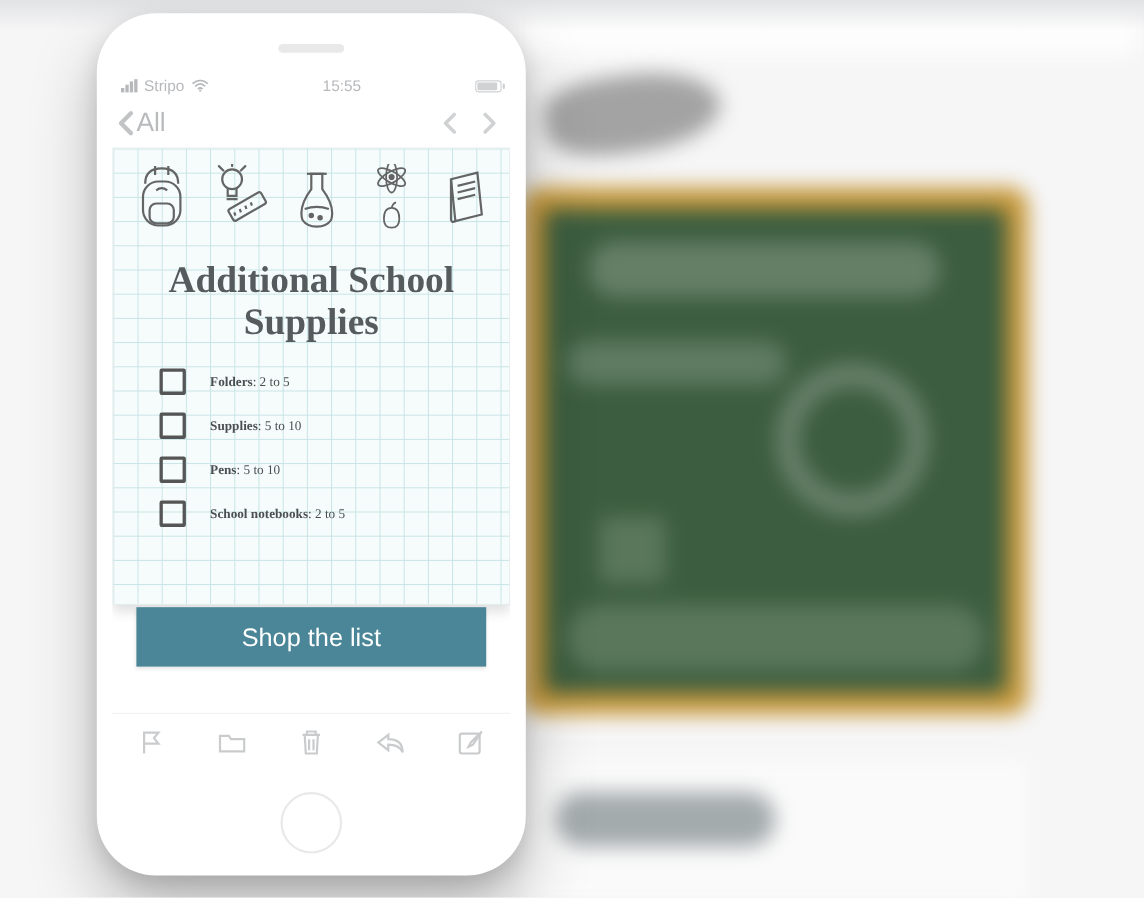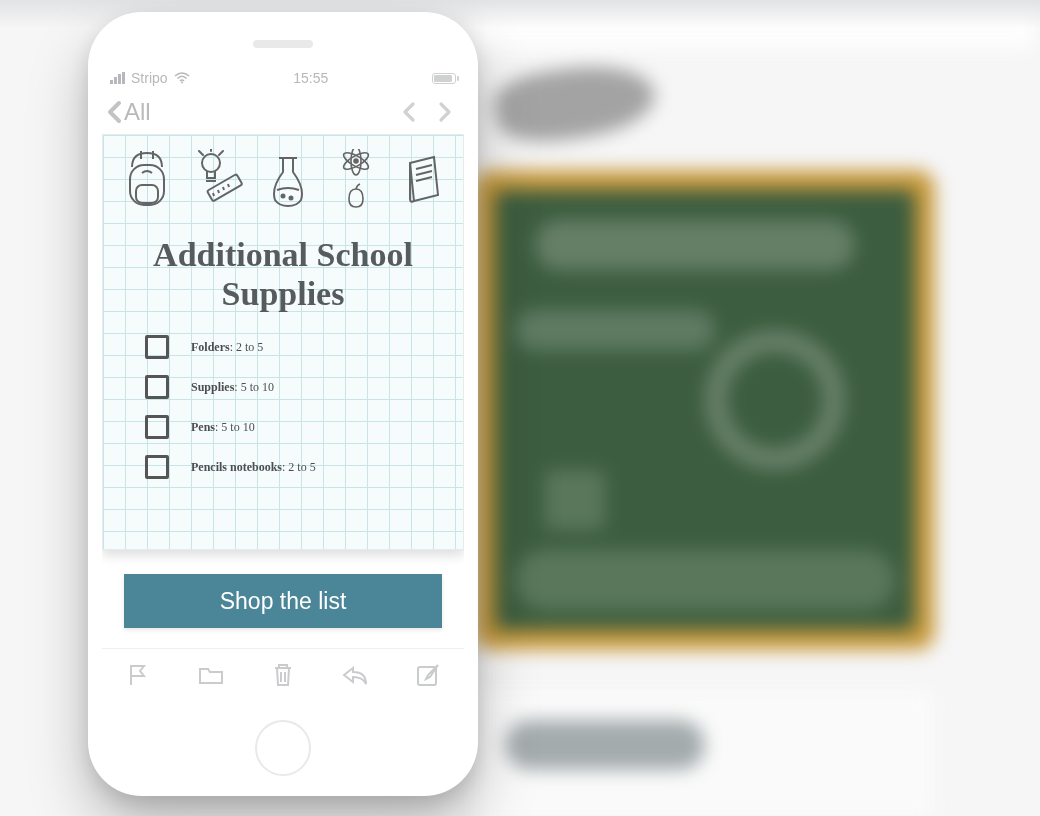--- a/index.html
+++ b/index.html
@@ -112,21 +112,21 @@
   .check-row { display:flex; align-items:center; gap:22px; height:40px;
     font-size:12px; color:#4b4f52; }
   .check-row .box {
     width:24px; height:24px; border:3px solid #555; border-radius:2px;
     flex:0 0 24px;
   }
   .check-row .lbl { font-family:"Comic Sans MS","Segoe Script",cursive; }
   .check-row b { font-weight:700; }
 
   .shop-btn {
-    position:absolute; left:22px; right:22px; top:440px; height:54px;
+    position:absolute; left:22px; right:22px; top:418px; height:54px;
     background:#4a8697; color:#ffffff; display:flex; align-items:center;
     justify-content:center; font-size:23px;
     font-family:-apple-system,"Segoe UI",Arial,sans-serif;
     box-shadow:0 2px 4px rgba(0,0,0,.1);
     cursor:pointer;
   }
 
   .toolbar {
     height:52px; display:flex; align-items:center; justify-content:space-around;
     border-top:1px solid #f0f0f1;
@@ -280,21 +280,21 @@
           <div class="check-row">
             <span class="box"></span>
             <span class="lbl"><b>Supplies</b>: <span>5 to 10</span></span>
           </div>
           <div class="check-row">
             <span class="box"></span>
             <span class="lbl"><b>Pens</b>: <span>5 to 10</span></span>
           </div>
           <div class="check-row">
             <span class="box"></span>
-            <span class="lbl"><b>Pencils notebooks</b>: <span>2 to 5</span></span>
+            <span class="lbl"><b>School notebooks</b>: <span>2 to 5</span></span>
           </div>
         </div>
       </div>
 
       <div class="shop-btn">
         <span>Shop the list</span>
       </div>
 
     </div>
 

